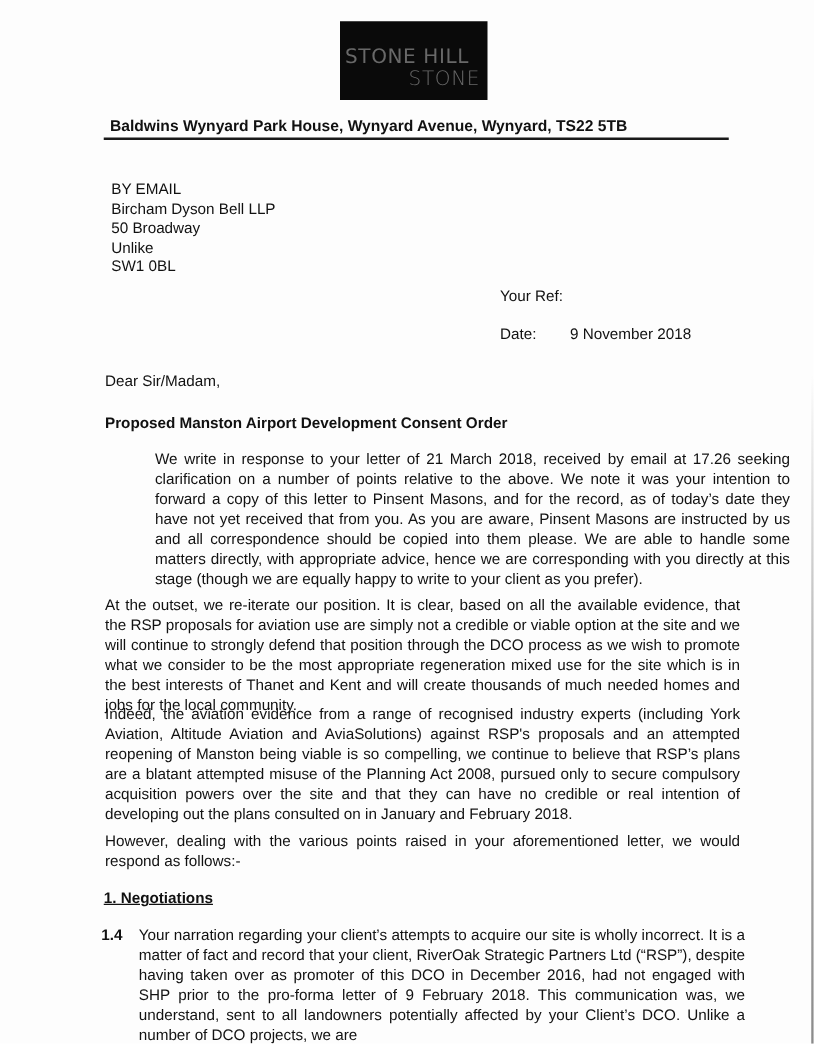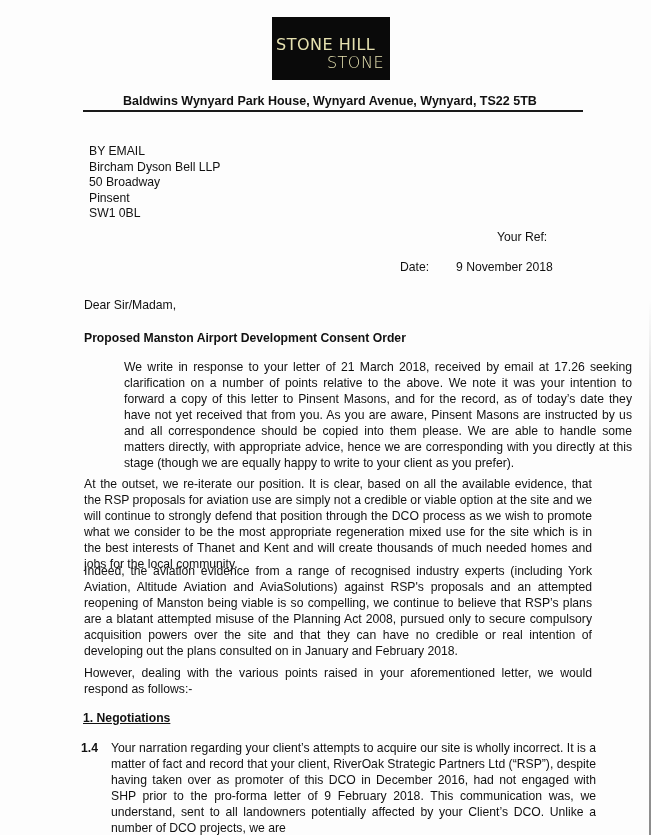--- a/index.html
+++ b/index.html
@@ -19,21 +19,21 @@
       position: absolute;
       left: 0; top: 0;
       width: 651px; height: 835px;
       background: #fdfdfd;
     }
     .logo {
       position: absolute;
       left: 272px; top: 17px;
       width: 118px; height: 63px;
       background: #0a0a0a;
-      color: #fef9c3;
+      color: #737373;
       font-family: "DejaVu Sans", sans-serif;
       font-weight: 200;
       letter-spacing: 0.5px;
     }
     .logo .l1 {
       position: absolute;
       left: 4px; top: 19px;
       font-size: 16px;
       line-height: 18px;
       white-space: nowrap;
@@ -48,21 +48,20 @@
       line-height: 18px;
       white-space: nowrap;
       opacity: 0.9;
     }
     .header-address {
       position: absolute;
       left: 88px; top: 94px;
       font-size: 12.5px;
       font-weight: bold;
       white-space: nowrap;
-      margin-left: 35px;
     }
     .rule {
       position: absolute;
       left: 83px; top: 110px;
       width: 500px; height: 2px;
       background: #1a1a1a;
     }
     .recipient {
       position: absolute;
       left: 89px; top: 144px;
@@ -72,21 +71,20 @@
     .recipient div { white-space: nowrap; }
     .refs {
       position: absolute;
       left: 400px; top: 230px;
       font-size: 12.2px;
     }
     .refs .row {
       display: flex;
       white-space: nowrap;
       height: 30px;
-      justify-content: flex-end;
     }
     .refs .lbl { width: 56px; }
     .body-text {
       position: absolute;
       left: 84px;
       width: 508px;
       font-size: 12.2px;
       line-height: 16px;
       text-align: justify;
     }
@@ -138,21 +136,21 @@
     <div class="l2">STONE</div>
   </div>
 
   <div class="header-address">Baldwins Wynyard Park House, Wynyard Avenue, Wynyard, TS22 5TB</div>
   <div class="rule"></div>
 
   <div class="recipient">
     <div>BY EMAIL</div>
     <div>Bircham Dyson Bell LLP</div>
     <div>50 Broadway</div>
-    <div>Pinsent</div>
+    <div>Unlike</div>
     <div>SW1 0BL</div>
   </div>
 
   <div class="refs">
     <div class="row">
       <span class="lbl">Your Ref:</span>
     </div>
     <div class="row">
       <span class="lbl">Date:</span>
       <span>9 November 2018</span>

